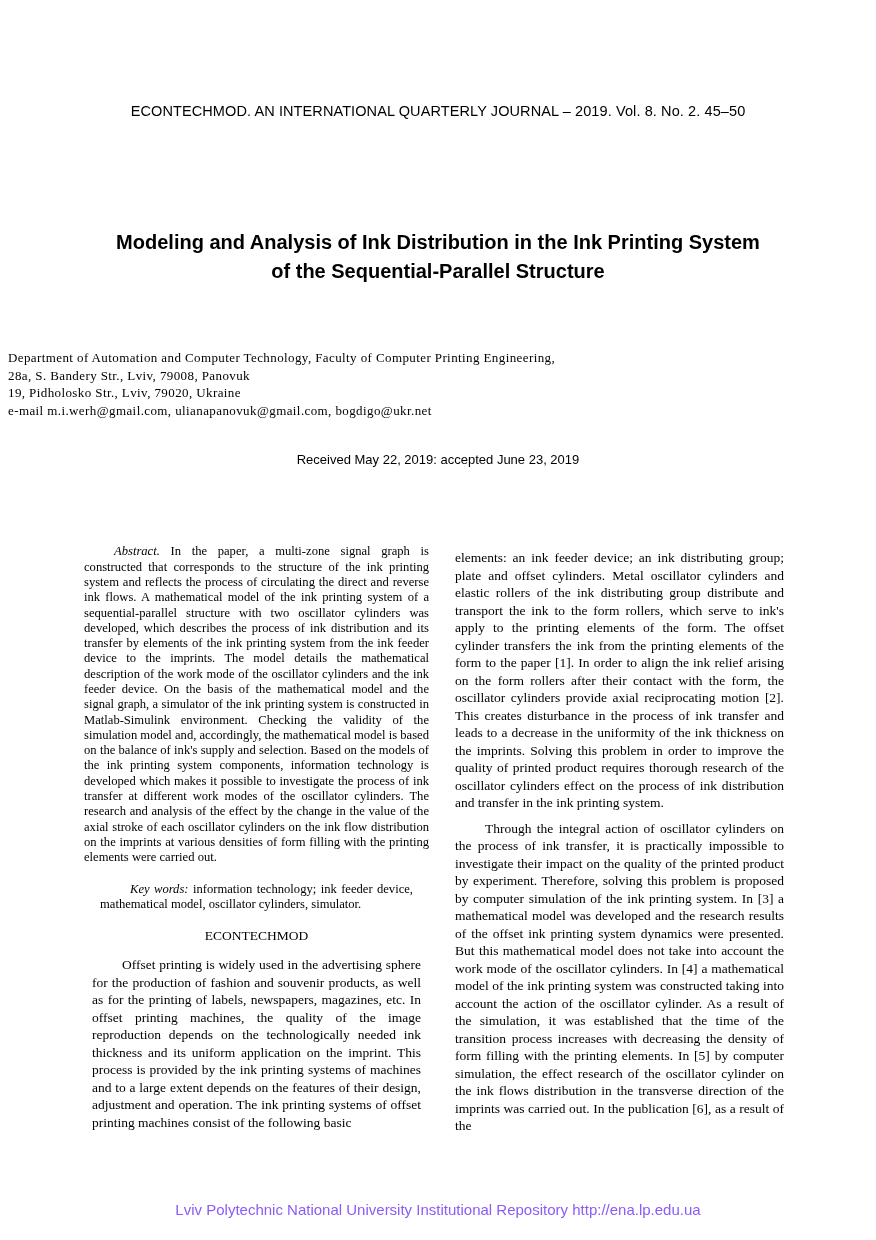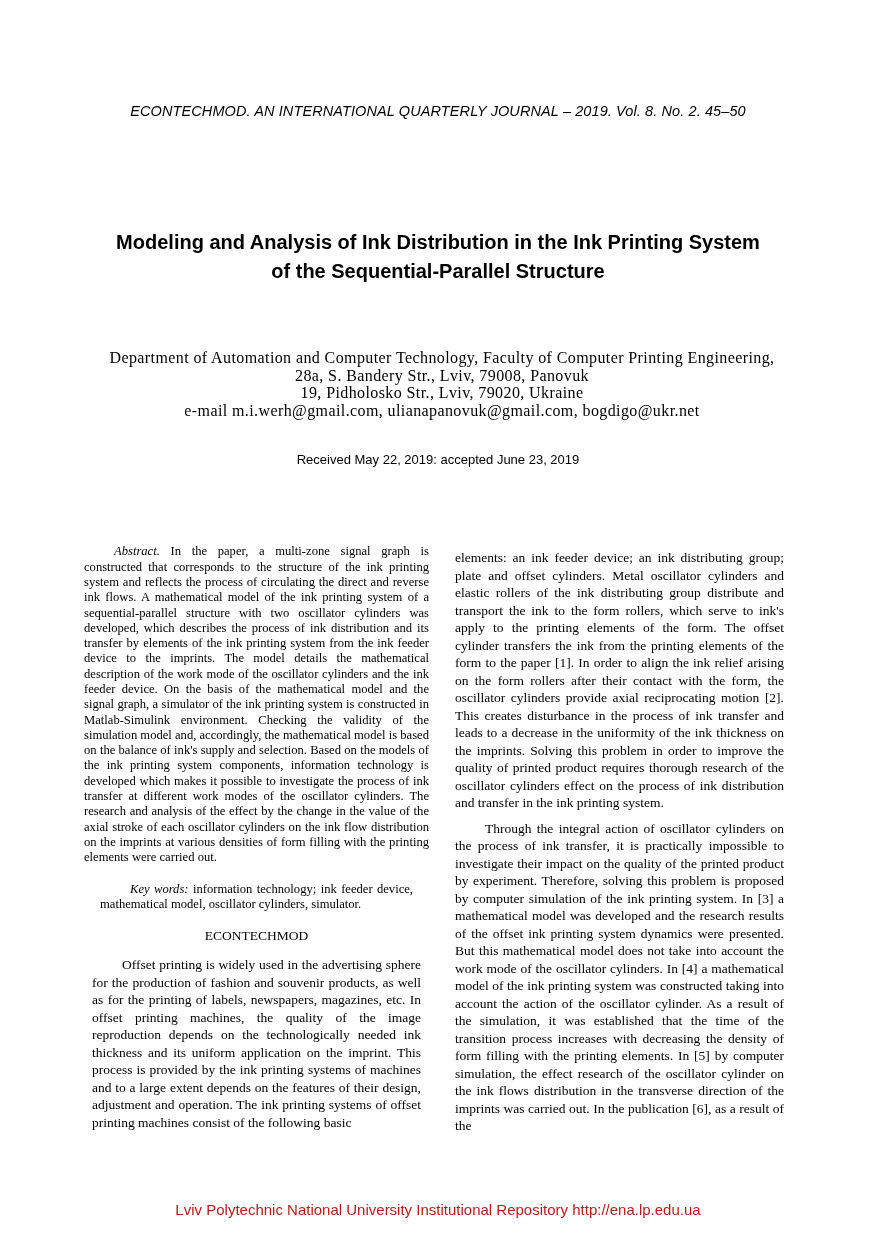--- a/index.html
+++ b/index.html
@@ -18,21 +18,20 @@
     color: #000000;
     box-sizing: border-box;
   }
   .journal-header {
     position: absolute;
     top: 103px;
     left: 0;
     right: 0;
     text-align: center;
     font-family: "Liberation Sans", sans-serif;
-    font-style: italic;
     font-size: 14.5px;
     letter-spacing: 0.1px;
   }
   .paper-title {
     position: absolute;
     top: 228px;
     left: 60px;
     right: 60px;
     text-align: center;
     font-family: "Liberation Sans", sans-serif;
@@ -48,22 +47,22 @@
     text-align: center;
     font-family: "Liberation Sans", sans-serif;
     font-style: italic;
     font-size: 15px;
   }
   .affiliation {
     position: absolute;
     top: 349px;
     left: 8px;
     right: 0;
-    text-align: center;
-    font-size: 16px;
+    text-align: left;
+    font-size: 13px;
     line-height: 17.5px;
     letter-spacing: 0.4px;
   }
   .received {
     position: absolute;
     top: 452px;
     left: 0;
     right: 0;
     text-align: center;
     font-family: "Liberation Sans", sans-serif;
@@ -116,21 +115,21 @@
     margin-top: 0;
   }
   .footer {
     position: absolute;
     bottom: 22px;
     left: 0;
     right: 0;
     text-align: center;
     font-family: "Liberation Sans", sans-serif;
     font-size: 15px;
-    color: #b91c1c;
+    color: #8b5cf6;
   }
 </style>
 </head>
 <body>
 
 <div class="page">
 
   <div class="journal-header">ECONTECHMOD. AN INTERNATIONAL QUARTERLY JOURNAL – 2019. Vol. 8. No. 2. 45–50</div>
 
   <div class="paper-title">

